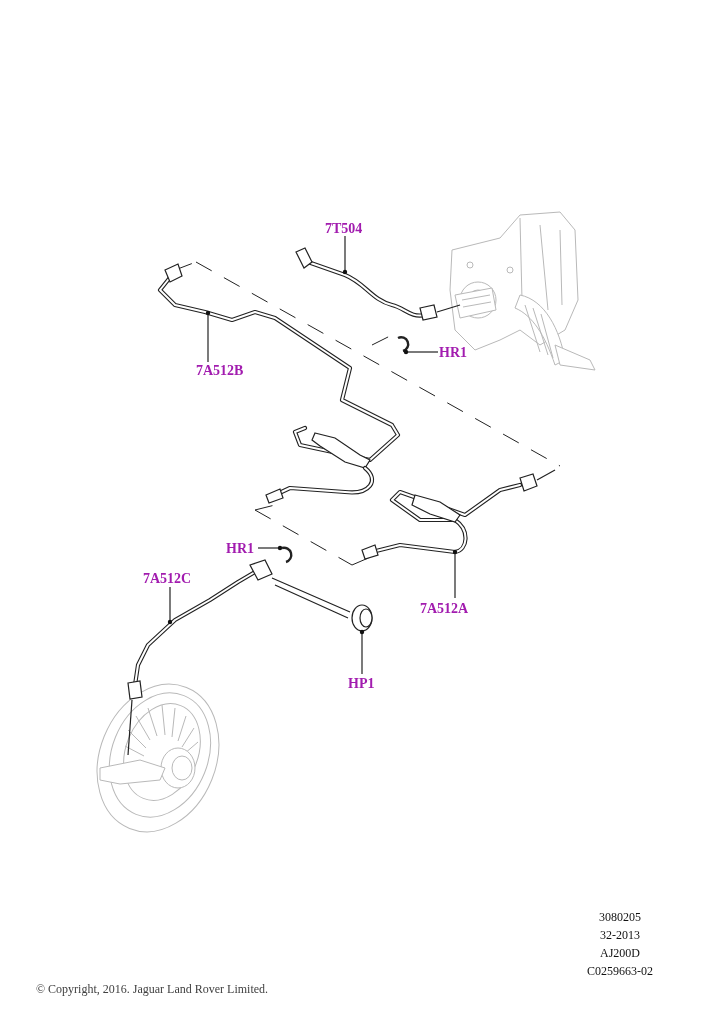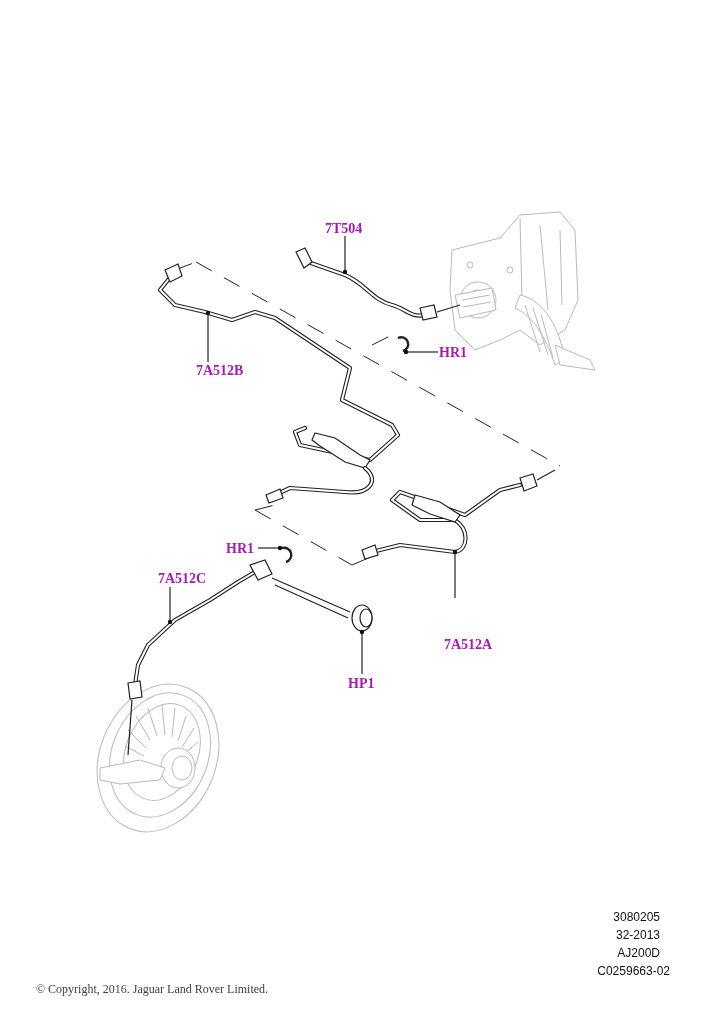--- a/index.html
+++ b/index.html
@@ -1,22 +1,22 @@
 <!DOCTYPE html>
 <html><head>
 <meta charset="utf-8">
 <style>
   html, body { margin: 0; padding: 0; background: #ffffff; }
   body { width: 724px; height: 1024px; position: relative; overflow: hidden;
          font-family: "Liberation Serif", "DejaVu Serif", serif; }
   #diagram { position: absolute; left: 0; top: 0; width: 724px; height: 1024px; }
   .callout { position: absolute; font-family: "Liberation Serif", "DejaVu Serif", serif;
              font-weight: bold; font-size: 14px; color: #a21caf; line-height: 1; white-space: nowrap; }
-  .meta { position: absolute; font-family: Liberation Sans, sans-serif;
-          font-size: 12px; color: #111; text-align: right; line-height: 1; }
+  .meta { position: absolute; font-family: Liberation Serif, serif;
+          font-size: 12px; color: #111; text-align: center; line-height: 1; }
   .footer { position: absolute; left: 0; width: 724px; top: 982px;
             font-family: "Liberation Serif", "DejaVu Serif", serif; font-size: 12px;
             color: #404040; text-align: left; padding-left: 36px; }
   .pipe { fill: none; stroke: #222; stroke-width: 4.2; stroke-linecap: round; stroke-linejoin: round; }
   .pipe-in { fill: none; stroke: #fff; stroke-width: 2; stroke-linecap: round; stroke-linejoin: round; }
   .dash { fill: none; stroke: #222; stroke-width: 1; stroke-dasharray: 18 14; }
   .leader { fill: none; stroke: #222; stroke-width: 1.2; }
   .ghost { fill: #fff; stroke: #b9b9b9; stroke-width: 1; }
   .ghost-l { fill: none; stroke: #b9b9b9; stroke-width: 1; }
   .part { fill: #fff; stroke: #222; stroke-width: 1.2; }
@@ -120,22 +120,22 @@
       <circle class="dot" cx="455" cy="552" r="2.2"></circle>
     <path class="leader" d="M362,632 L362,674"></path>
       <circle class="dot" cx="362" cy="632" r="2.2"></circle>
   </g>
 </svg>
 
 <div class="callout" style="left:325px;top:222px;">7T504</div>
 <div class="callout" style="left:439px;top:346px;">HR1</div>
 <div class="callout" style="left:184px;top:364px;margin-left:12px;">7A512B</div>
 <div class="callout" style="left:226px;top:542px;">HR1</div>
-<div class="callout" style="left:158px;top:572px;">7A512C</div>
-<div class="callout" style="left:444px;top:602px;margin-top:36px;">7A512A</div>
+<div class="callout" style="left:143px;top:572px;">7A512C</div>
+<div class="callout" style="left:420px;top:602px;">7A512A</div>
 <div class="callout" style="left:348px;top:677px;">HP1</div>
 
 <div class="meta" style="left:580px;top:911px;width:80px;">3080205</div>
 <div class="meta" style="left:580px;top:929px;width:80px;">32-2013</div>
 <div class="meta" style="left:580px;top:947px;width:80px;">AJ200D</div>
 <div class="meta" style="left:570px;top:965px;width:100px;">C0259663-02</div>
 
 <div class="footer">© Copyright, 2016. Jaguar Land Rover Limited.</div>
 
 </body></html>

